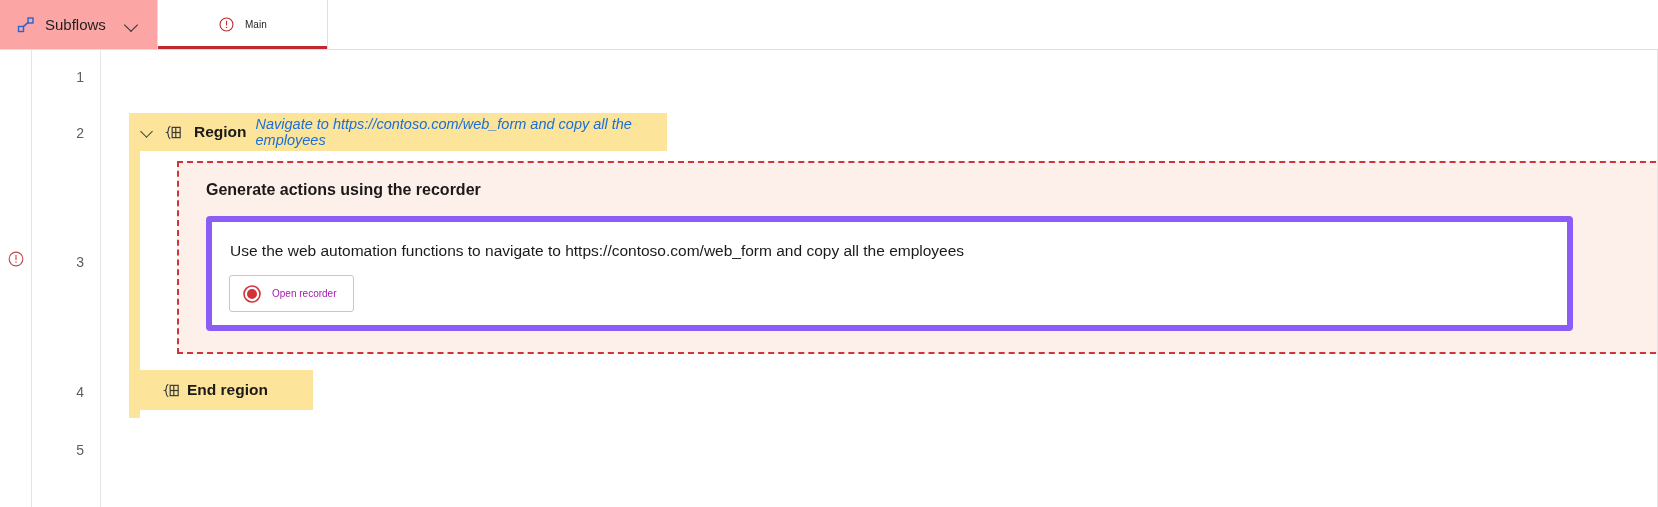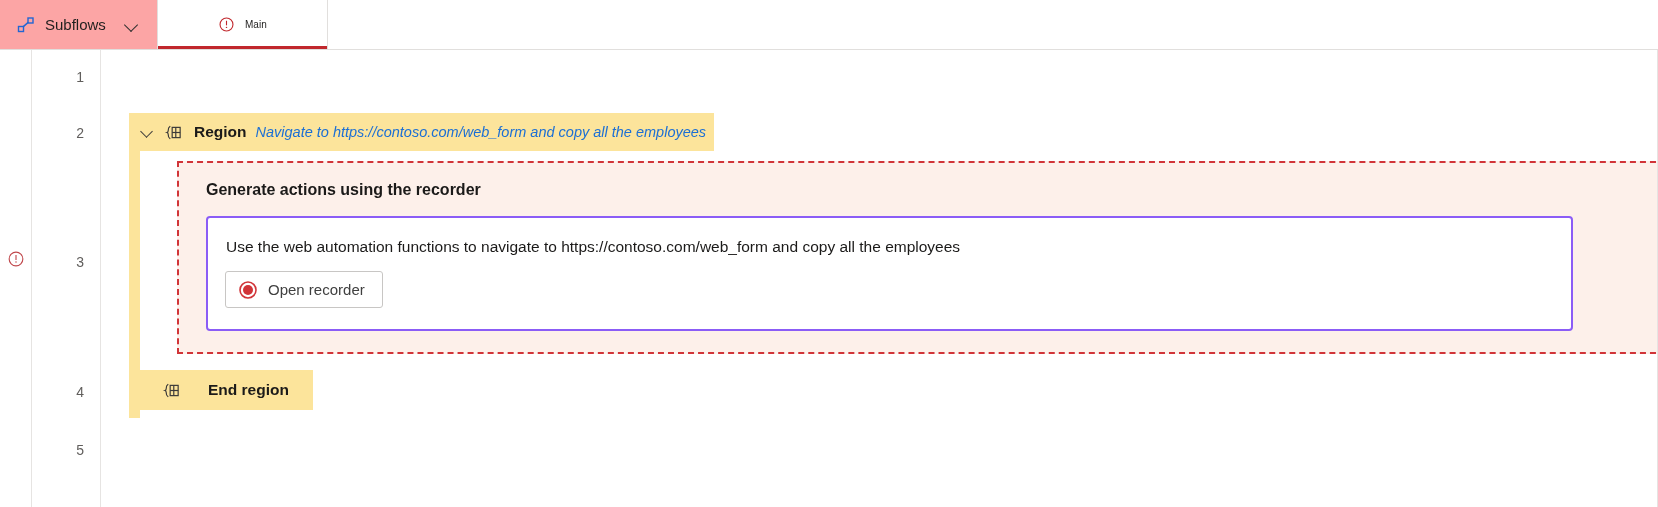--- a/index.html
+++ b/index.html
@@ -131,21 +131,21 @@
   }
   .row-ai .ai-text {
     font-size: 14.5px;
     color: #3b3a39;
   }
 
   .region-header {
     position: absolute;
     left: 28px;
     top: 63px;
-    width: 585px;
+    width: 538px;
     height: 38px;
     background: #fce49b;
     display: flex;
     align-items: center;
     padding-left: 10px;
     gap: 9px;
   }
   .region-caret {
     width: 16px; height: 16px;
     position: relative;
@@ -200,21 +200,21 @@
     font-weight: bold;
     color: #1b1a19;
   }
   .inner-card {
     position: absolute;
     left: 27px;
     top: 53px;
     width: 1367px;
     height: 115px;
     background: #ffffff;
-    border: 2px solid #8b5cf6;
+    border: 6px solid #8b5cf6;
     border-radius: 4px;
   }
   .inner-text {
     position: absolute;
     left: 18px; top: 20px;
     font-size: 15.5px;
     color: #1b1a19;
   }
   .rec-btn {
     position: absolute;
@@ -224,36 +224,36 @@
     display: inline-flex;
     align-items: center;
     gap: 10px;
     padding: 0 17px 0 12px;
     background: #ffffff;
     border: 1px solid #c8c6c4;
     border-radius: 3px;
     cursor: pointer;
   }
   .rec-btn .rec-label {
-    font-size: 15px;
-    color: #404040;
+    font-size: 10px;
+    color: #a21caf;
     text-align: right;
   }
 
   
   .end-region {
     position: absolute;
     left: 28px;
     top: 320px;
     width: 184px;
     height: 40px;
     background: #fce49b;
     display: flex;
     align-items: center;
-    gap: 27px;
+    gap: 6px;
     padding-left: 33px;
   }
   .end-region-label {
     font-size: 15.5px;
     font-weight: bold;
     color: #1b1a19;
   }
 
   .right-edge {
     position: absolute;

